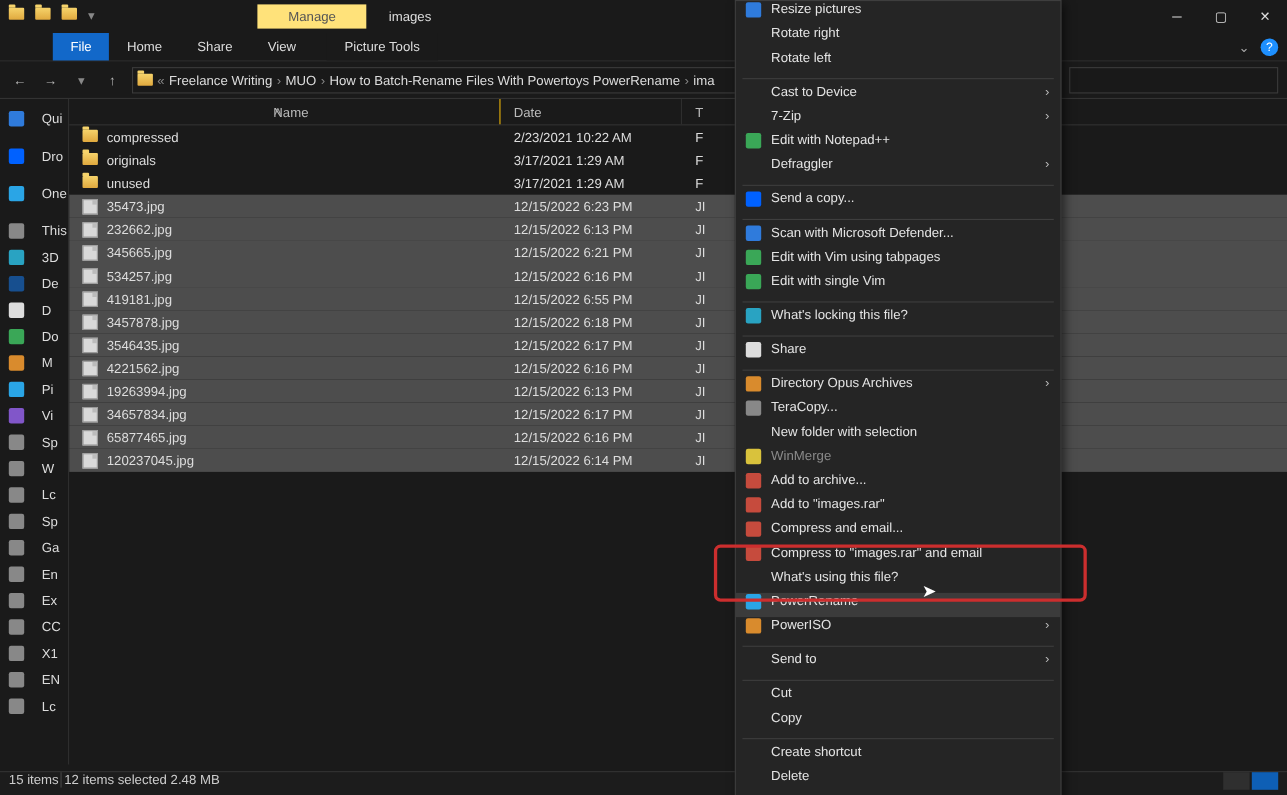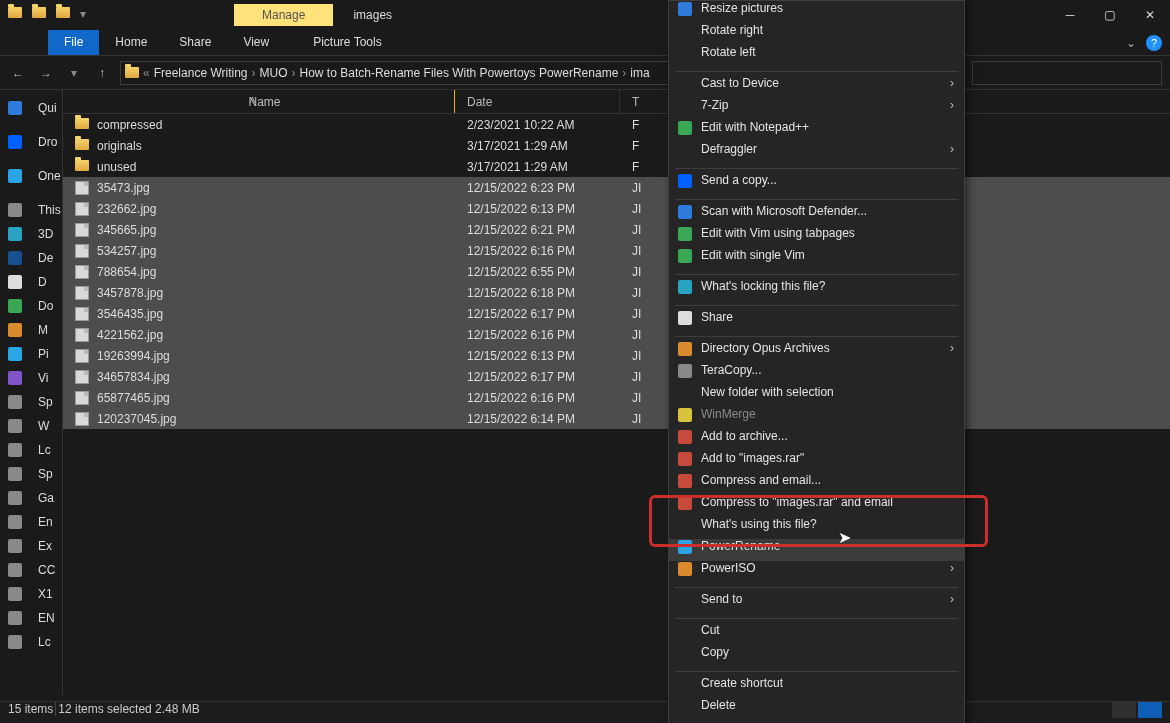--- a/index.html
+++ b/index.html
@@ -300,21 +300,21 @@
           <div class="cell-name">
             <span class="file-ico generic-file"></span>
             <span>534257.jpg</span>
           </div>
           <div class="cell-date">12/15/2022 6:16 PM</div>
           <div class="cell-type">JI</div>
         </div>
         <div class="row selected">
           <div class="cell-name">
             <span class="file-ico generic-file"></span>
-            <span>788654.jpg</span>
+            <span>419181.jpg</span>
           </div>
           <div class="cell-date">12/15/2022 6:55 PM</div>
           <div class="cell-type">JI</div>
         </div>
         <div class="row selected">
           <div class="cell-name">
             <span class="file-ico generic-file"></span>
             <span>3457878.jpg</span>
           </div>
           <div class="cell-date">12/15/2022 6:18 PM</div>

